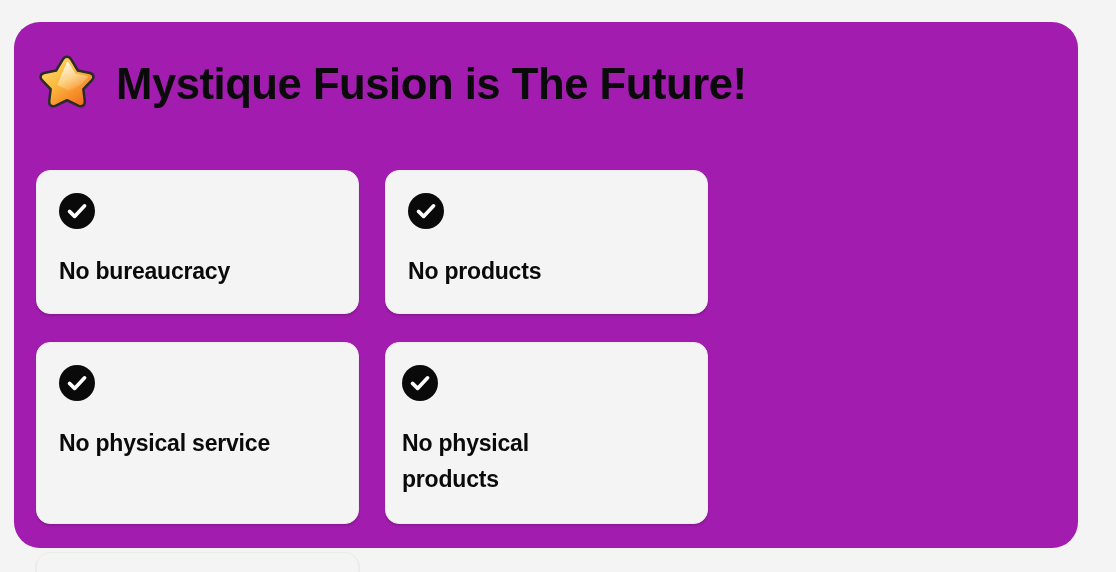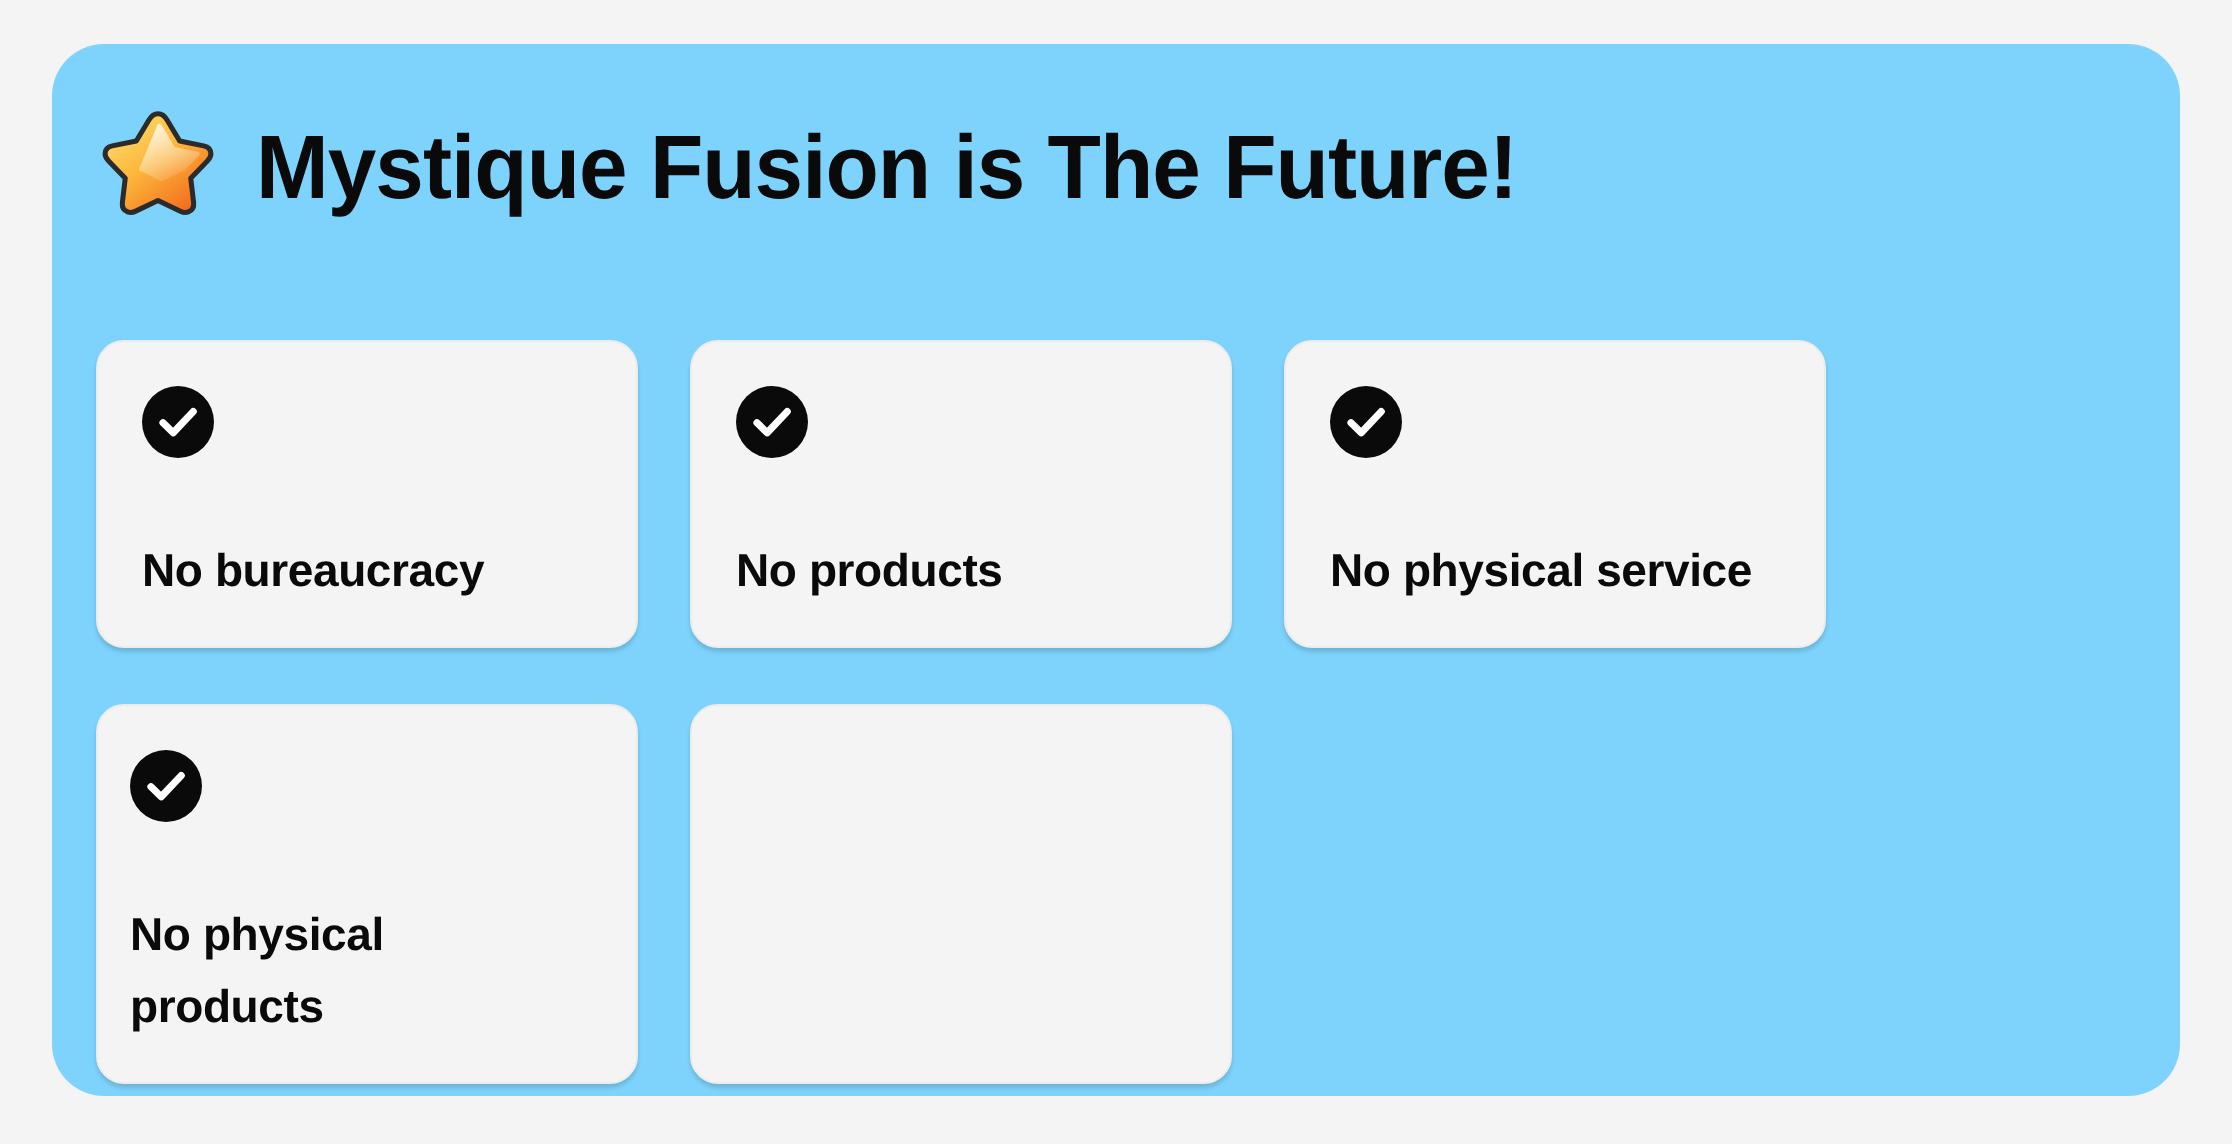--- a/index.html
+++ b/index.html
@@ -8,25 +8,25 @@
   }
   body {
     width: 1116px;
     height: 572px;
     background: #f4f4f5;
     font-family: "Liberation Sans", "DejaVu Sans", sans-serif;
     overflow: hidden;
   }
   .panel {
     position: absolute;
-    left: 26px;
+    left: 14px;
     top: 22px;
     width: 1064px;
     height: 526px;
-    background: #7dd3fc;
+    background: #a21caf;
     border-radius: 26px;
     box-sizing: border-box;
   }
   .header {
     position: absolute;
     left: 22px;
     top: 30px;
     display: flex;
     align-items: center;
     gap: 18px;
@@ -53,29 +53,29 @@
     left: 22px;
     top: 148px;
     width: 1020px;
     display: flex;
     flex-wrap: wrap;
     gap: 28px 26px;
     align-content: flex-start;
   }
   .card {
     box-sizing: border-box;
-    width: 271px;
+    width: 323px;
     background: #f4f4f4;
     border-radius: 14px;
     border: 1px solid #ececec;
     box-shadow: 0 2px 2px rgba(0,0,0,0.14);
     padding: 22px 22px 20px 22px;
     display: flex;
     flex-direction: column;
-    gap: 38px;
+    gap: 24px;
   }
   .card.row-one { min-height: 144px; }
   .card.row-two { min-height: 182px; padding-left: 16px; }
   .check-badge {
     width: 36px;
     height: 36px;
     display: block;
     flex: 0 0 auto;
   }
   .card-label {

